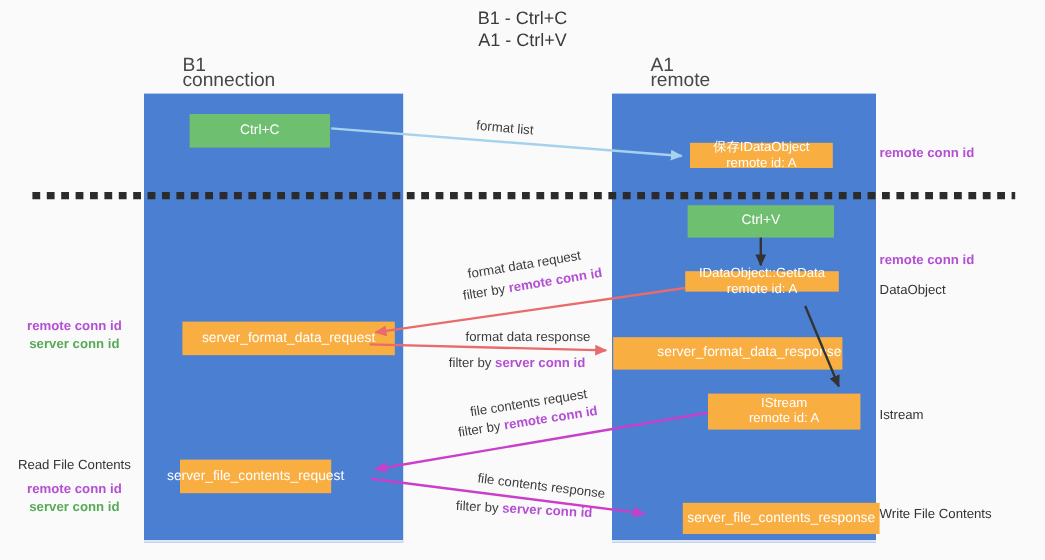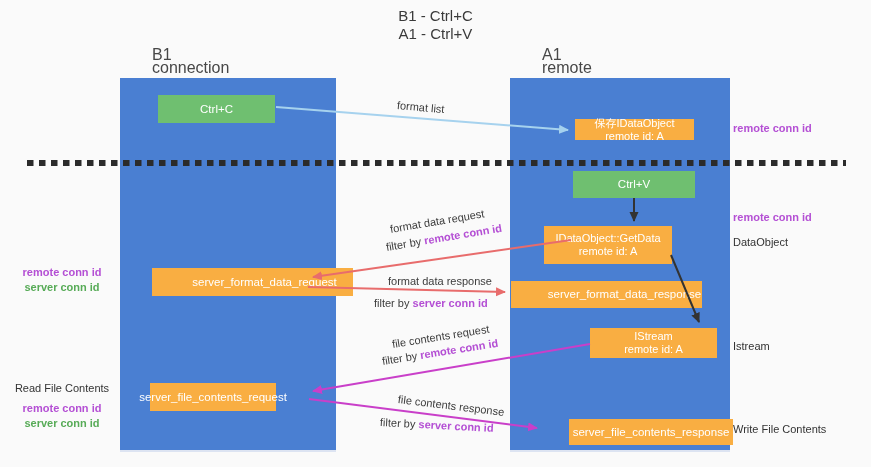--- a/index.html
+++ b/index.html
@@ -65,25 +65,25 @@
   <div class="node green" style="left:158px;top:95px;width:117px;height:28px;">
     <span>Ctrl+C</span>
   </div>
   <div class="node orange" style="left:575px;top:119px;width:119px;height:21px;">
     <span class="l2">保存IDataObject</span>
     <span class="l2">remote id: A</span>
   </div>
   <div class="node green" style="left:573px;top:171px;width:122px;height:27px;">
     <span>Ctrl+V</span>
   </div>
-  <div class="node orange" style="left:544px;top:226px;width:128px;height:38px;">
+  <div class="node orange" style="left:571px;top:226px;width:128px;height:17px;">
     <span class="l2">IDataObject::GetData</span>
     <span class="l2">remote id: A</span>
   </div>
-  <div class="node orange" style="left:152px;top:268px;width:177px;height:28px;padding-left:24px;">
+  <div class="node orange" style="left:152px;top:268px;width:177px;height:28px;">
     <span>server_format_data_request</span>
   </div>
   <div class="node orange" style="left:511px;top:281px;width:155px;height:27px;padding-left:36px;">
     <span>server_format_data_response</span>
   </div>
   <div class="node orange" style="left:590px;top:328px;width:127px;height:30px;">
     <span class="l2">IStream</span>
     <span class="l2">remote id: A</span>
   </div>
   <div class="node orange" style="left:150px;top:383px;width:126px;height:28px;">

